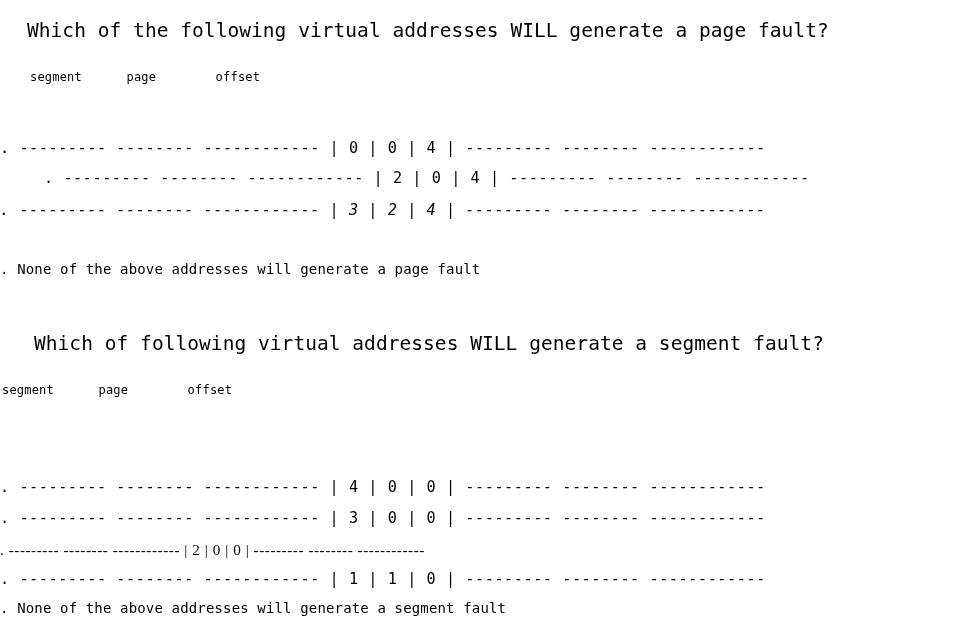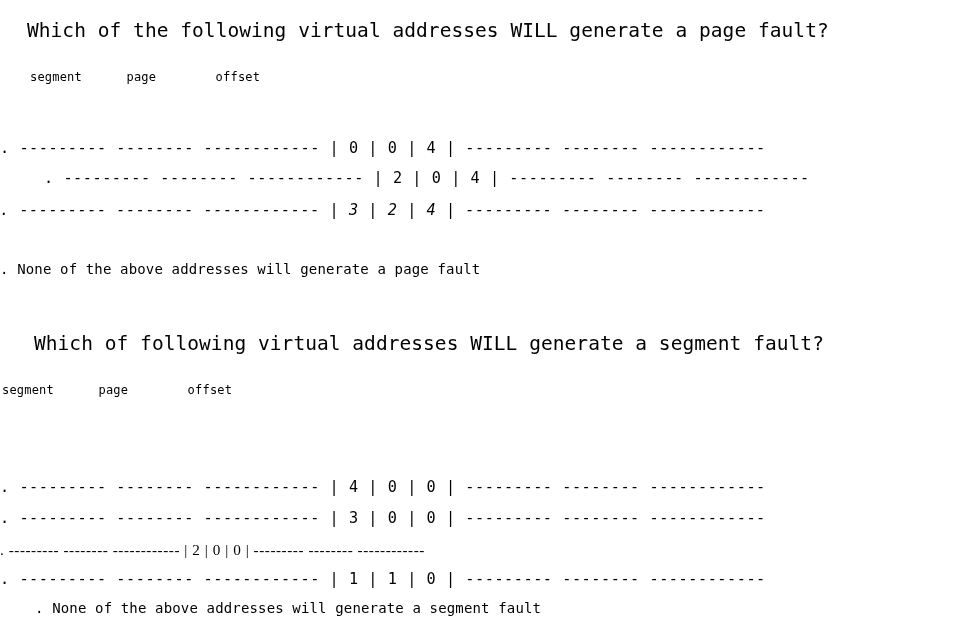--- a/index.html
+++ b/index.html
@@ -88,15 +88,15 @@
   <div class="legend" id="legend2">segment      page        offset</div>
 
   <div class="opt-row" style="top:480px;">. --------- -------- ------------ | 4 | 0 | 0 | --------- -------- ------------</div>
 
   <div class="opt-row" style="top:511px;">. --------- -------- ------------ | 3 | 0 | 0 | --------- -------- ------------</div>
 
   <div class="opt-row" style="top:542px;font-family:Liberation Serif, serif;">. --------- -------- ------------ | 2 | 0 | 0 | --------- -------- ------------</div>
 
   <div class="opt-row" style="top:572px;">. --------- -------- ------------ | 1 | 1 | 0 | --------- -------- ------------</div>
 
-  <div class="opt-none" style="top:601px;margin-left:35px;">. None of the above addresses will generate a segment fault</div>
+  <div class="opt-none" style="top:601px;">. None of the above addresses will generate a segment fault</div>
 
 </div>
 
 </body></html>

